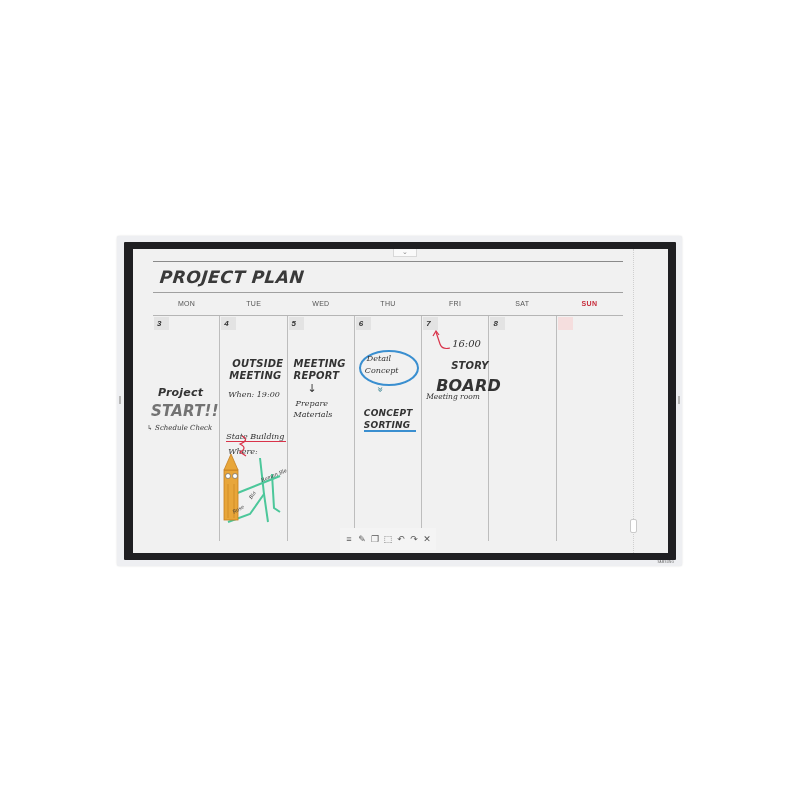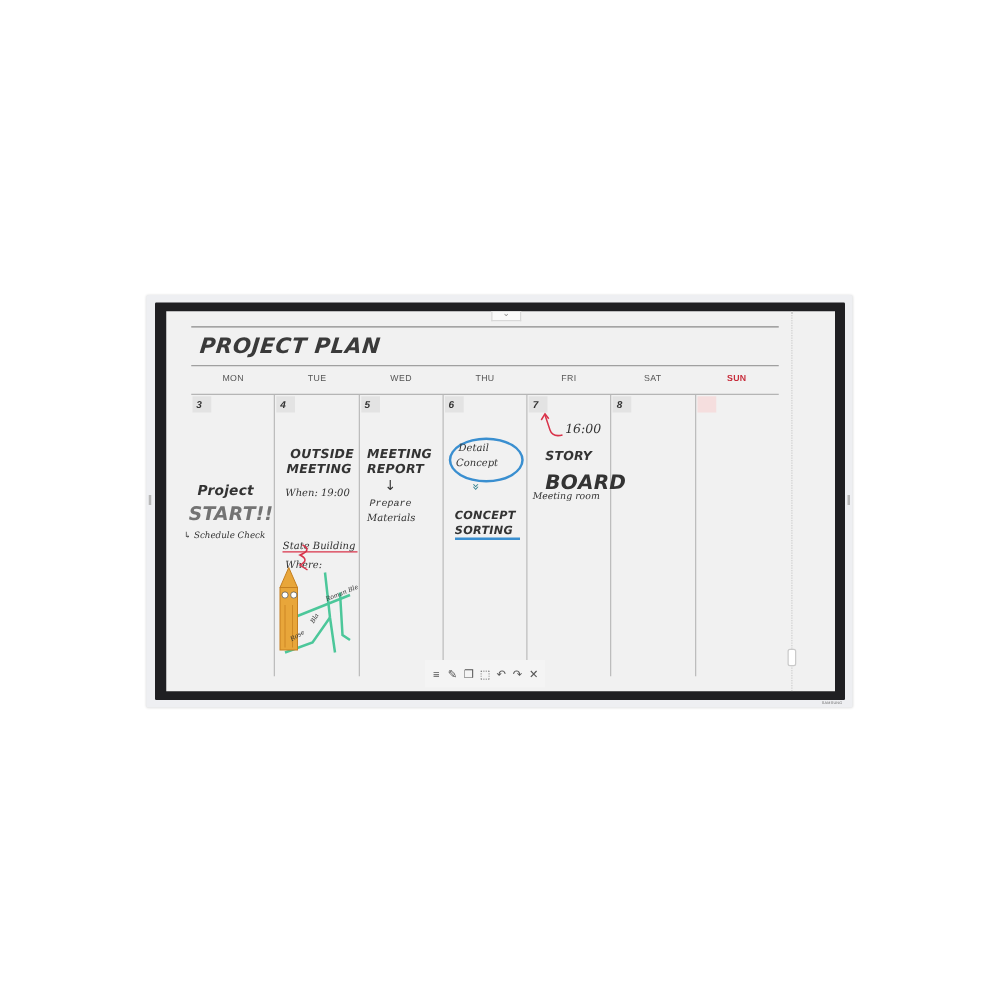--- a/index.html
+++ b/index.html
@@ -100,42 +100,42 @@
             <div class="hand script" style="left:40px; top:156px; font-size:5px; transform:rotate(-22deg);">Roman Ble</div>
             <div class="hand script" style="left:28px; top:176px; font-size:5px; transform:rotate(-60deg);">Bla</div>
             <div class="hand script" style="left:12px; top:190px; font-size:5px; transform:rotate(-30deg);">Rose</div>
           </div>
 
           <div class="cell">
             <div class="date">5</div>
             <div class="hand bold" style="left:6px; top:42px; font-size:10px;">MEETING</div>
             <div class="hand bold" style="left:6px; top:54px; font-size:10px;">REPORT</div>
             <div class="hand" style="left:20px; top:66px; font-size:11px;">↓</div>
-            <div class="hand script" style="left:8px; top:83px; font-size:8px;font-family:Liberation Mono, monospace;">Prepare</div>
+            <div class="hand script" style="left:8px; top:83px; font-size:8px;">Prepare</div>
             <div class="hand script" style="left:6px; top:94px; font-size:8px;">Materials</div>
           </div>
 
           <div class="cell">
             <div class="date">6</div>
             <div style="position:absolute; left:4px; top:34px; width:56px; height:32px; border:2px solid #3a8fd0; border-radius:50%;"></div>
             <div class="hand script" style="left:12px; top:38px; font-size:8px;">Detail</div>
             <div class="hand script" style="left:10px; top:50px; font-size:8px;">Concept</div>
             <div class="hand" style="left:22px; top:70px; font-size:10px; color:#2f7f8f; line-height:7px; transform:rotate(90deg);"><span>»</span></div>
             <div class="hand bold" style="left:9px; top:92px; font-size:9px;">CONCEPT</div>
             <div class="hand bold" style="left:9px; top:104px; font-size:9px; border-bottom:2px solid #3a8fd0; padding-right:6px;">SORTING</div>
           </div>
 
           <div class="cell">
             <div class="date">7</div>
             <svg style="position:absolute; left:10px; top:14px;" width="20" height="22" viewBox="0 0 20 22">
               <path d="M4 2 L8 14 Q10 20 18 18" stroke="#d9334a" stroke-width="1.2" fill="none"></path>
               <path d="M1 6 L4 1 L7 5" stroke="#d9334a" stroke-width="1.2" fill="none"></path>
             </svg>
             <div class="hand script" style="left:30px; top:22px; font-size:10px;">16:00</div>
-            <div class="hand bold" style="left:14px; top:44px; font-size:10px;font-style:italic;">STORY</div>
+            <div class="hand bold" style="left:29px; top:44px; font-size:10px;font-style:italic;">STORY</div>
             <div class="hand bold" style="left:14px; top:60px; font-size:16px;">BOARD</div>
             <div class="hand script" style="left:4px; top:76px; font-size:7.5px;">Meeting room</div>
           </div>
 
           <div class="cell">
             <div class="date">8</div>
           </div>
 
           <div class="cell">
             <div class="date sun"></div>

